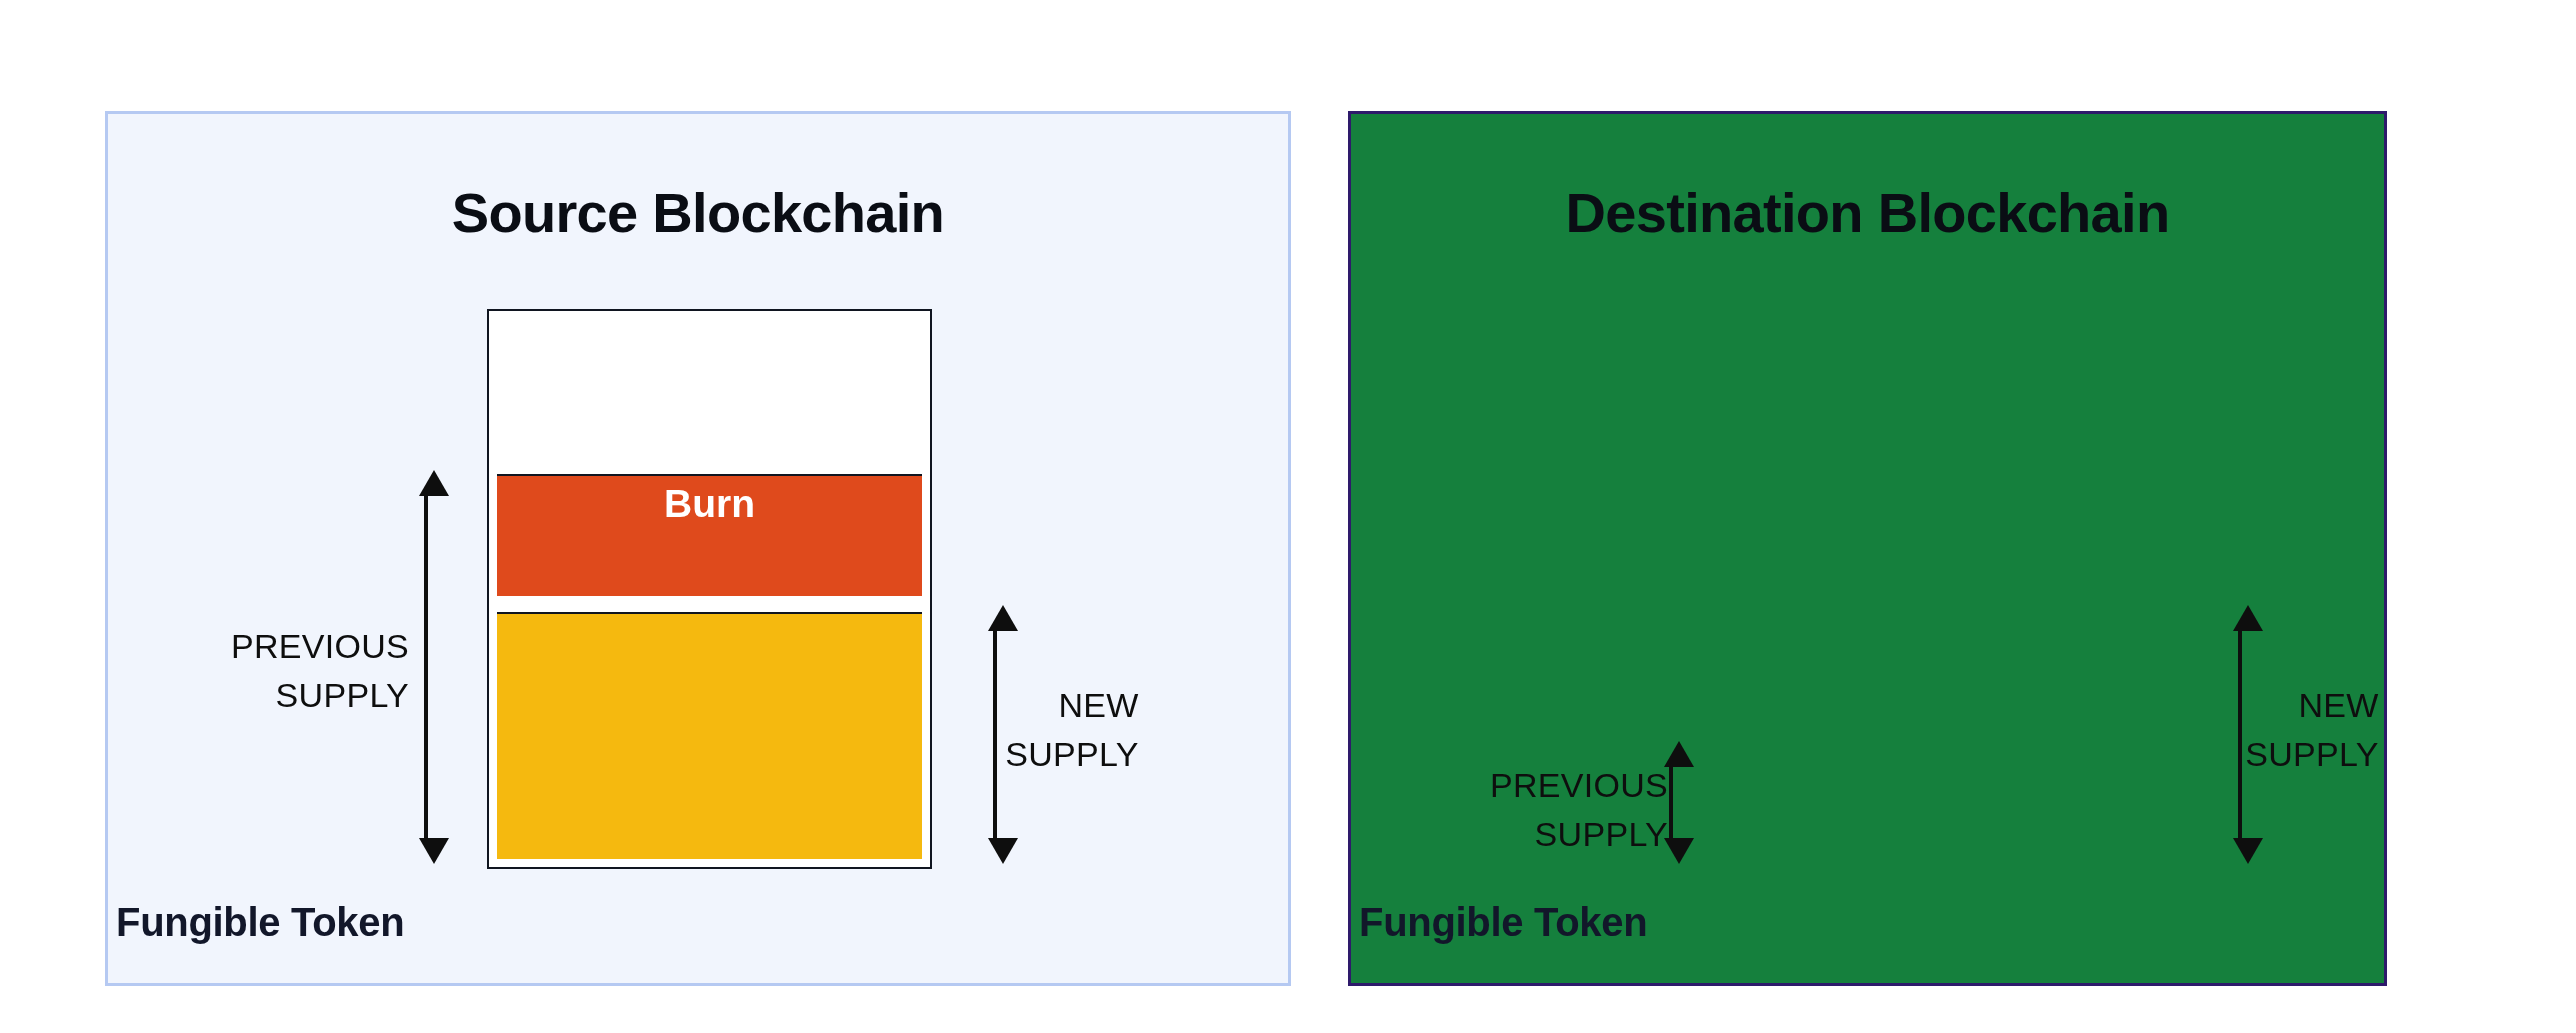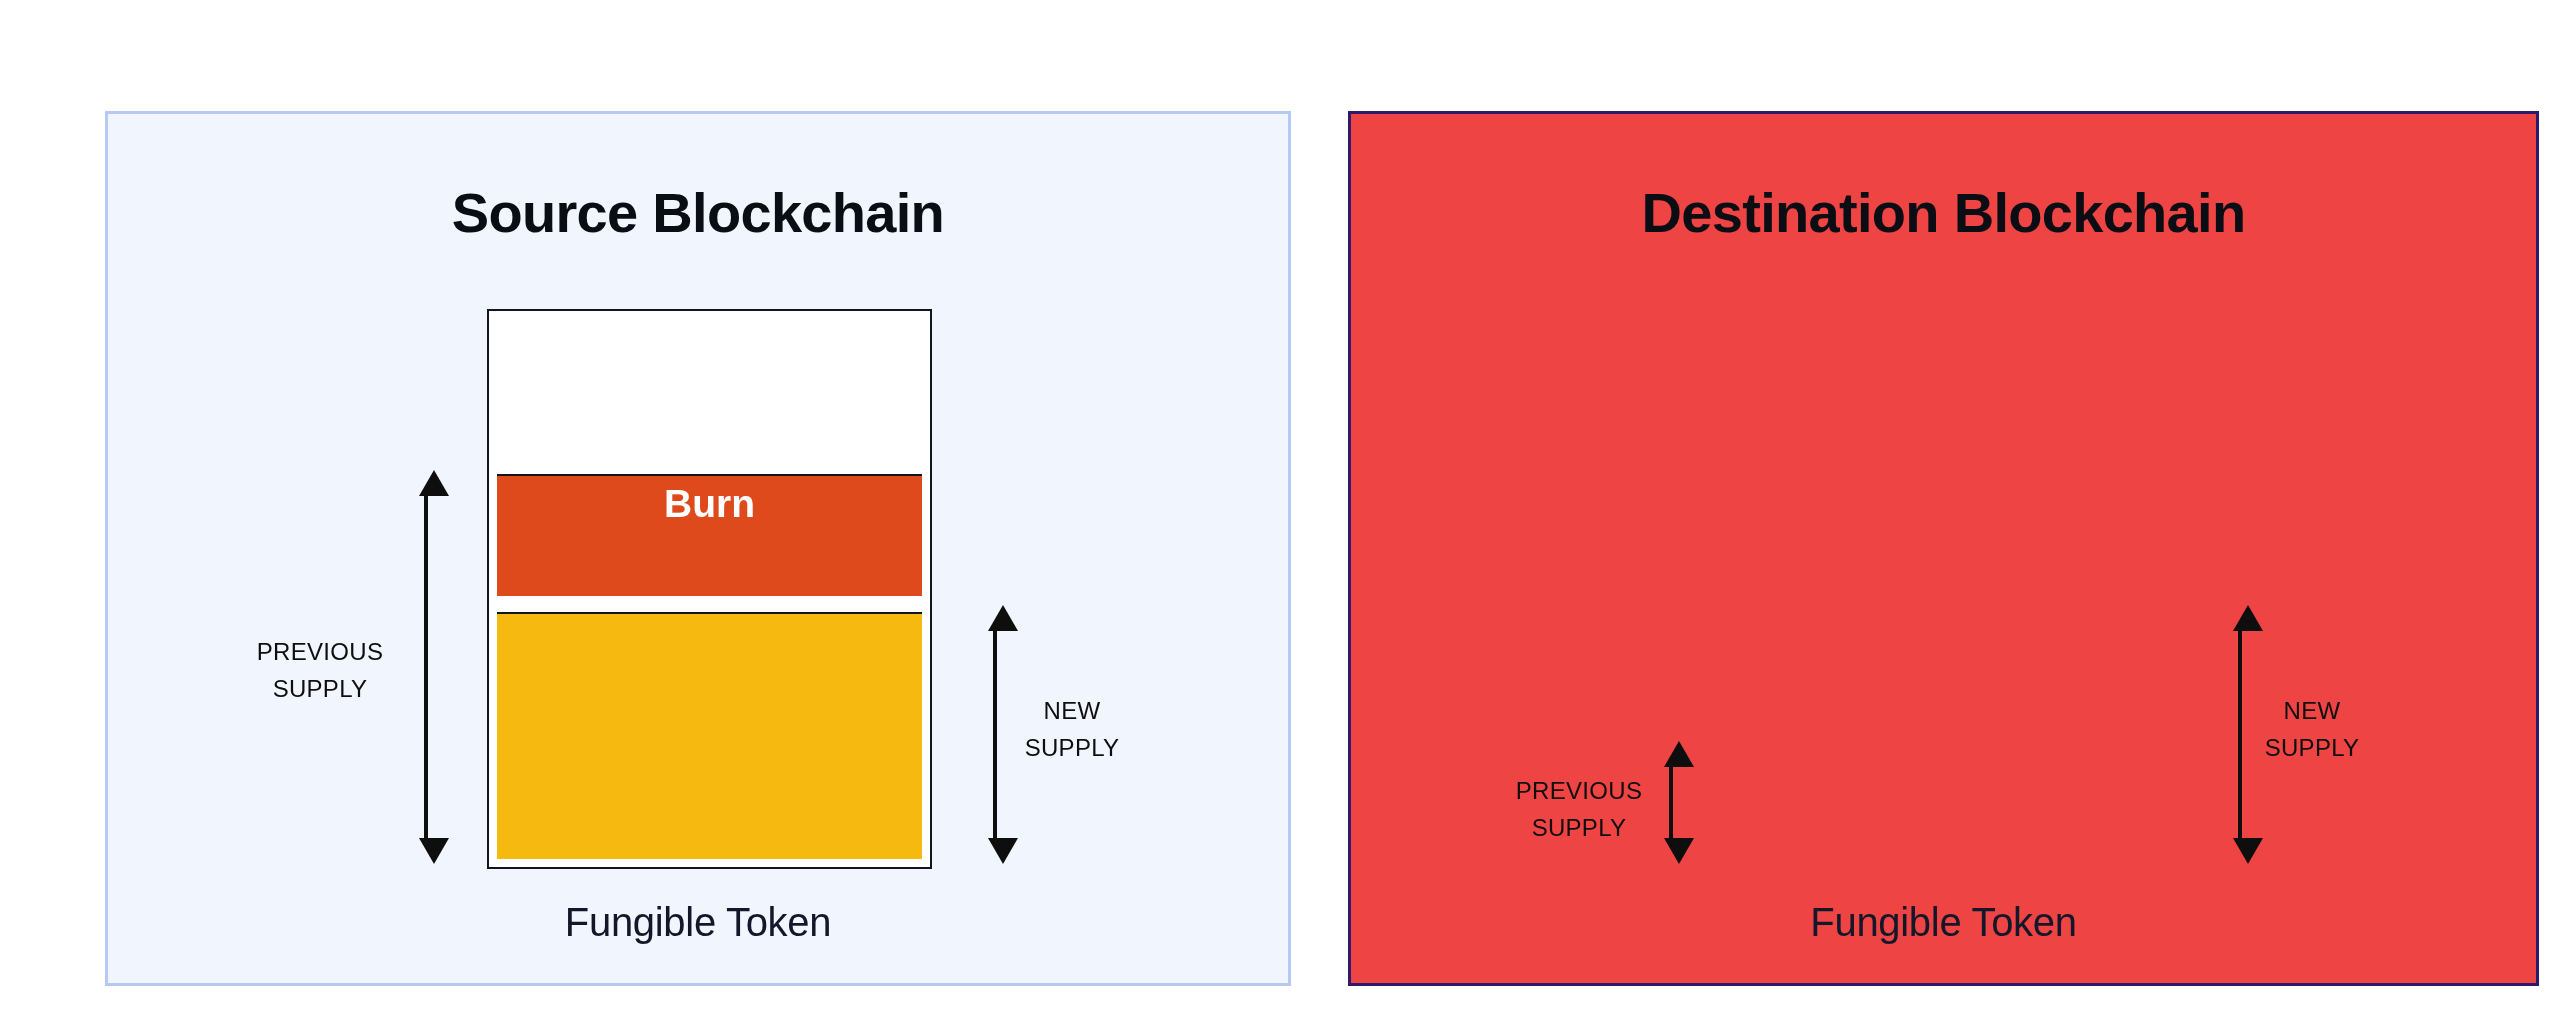--- a/index.html
+++ b/index.html
@@ -10,35 +10,35 @@
   }
   .stage { position: absolute; inset: 0; background: #ffffff; }
 
   
   .panel { position: absolute; top: 79px; height: 875px; }
   .panel-source {
     left: 73px; width: 1186px;
     background: #f1f5fd; border: 3.9px solid #b5c9f2;
   }
   .panel-dest {
-    left: 1316px; width: 1191px;
-    background: #ef4444; border: 3.9px solid #2e1a6b;
+    left: 1316px; width: 1039px;
+    background: #15803d; border: 3.9px solid #2e1a6b;
   }
 
   .panel-title {
     position: absolute; left: 0; right: 0; top: 57px;
     text-align: center;
     font-size: 56px; font-weight: 700; letter-spacing: -0.7px;
     color: #0a0d14; line-height: 1.2;
   }
 
   .token-label {
     position: absolute; left: 0; right: 0; top: 776px;
-    text-align: center;
-    font-size: 40px; font-weight: 400; letter-spacing: -0.3px;
+    text-align: left;
+    font-size: 40px; font-weight: 700; letter-spacing: -0.3px;
     color: #12172a; line-height: 1.2;
   }
 
   
   .bar {
     position: absolute; top: 187px; width: 445px; height: 560px;
     border: 2.6px solid #101520;
     display: flex; flex-direction: column;
     background: #ffffff;
   }
@@ -69,22 +69,22 @@
   .varrow .head.down { bottom: 0; border-top:    26px solid #0e0e0e; }
 
   .arr-src-prev { left: 295px;  top: 340px; height: 410px; }
   .arr-src-new  { left: 864px; top: 475px; height: 275px; }
   .arr-dst-prev { left: 297px;  top: 611px; height: 139px; }
   .arr-dst-new  { left: 866px; top: 475px; height: 275px; }
 
   
   .supply-label {
     position: absolute; transform: translate(-50%, -50%);
-    text-align: center; white-space: nowrap;
-    font-size: 24px; font-weight: 500; letter-spacing: 0.3px;
+    text-align: right; white-space: nowrap;
+    font-size: 34px; font-weight: 500; letter-spacing: 0.3px;
     color: #0e0e0e; line-height: 1.2;
   }
   .supply-label span { display: block; }
   .lbl-src-prev { left: 204px;  top: 549px; }
   .lbl-src-new  { left: 956px; top: 608px; }
   .lbl-dst-prev { left: 220px;  top: 688px; }
   .lbl-dst-new  { left: 953px; top: 608px; }
 </style>
 </head>
 <body>

